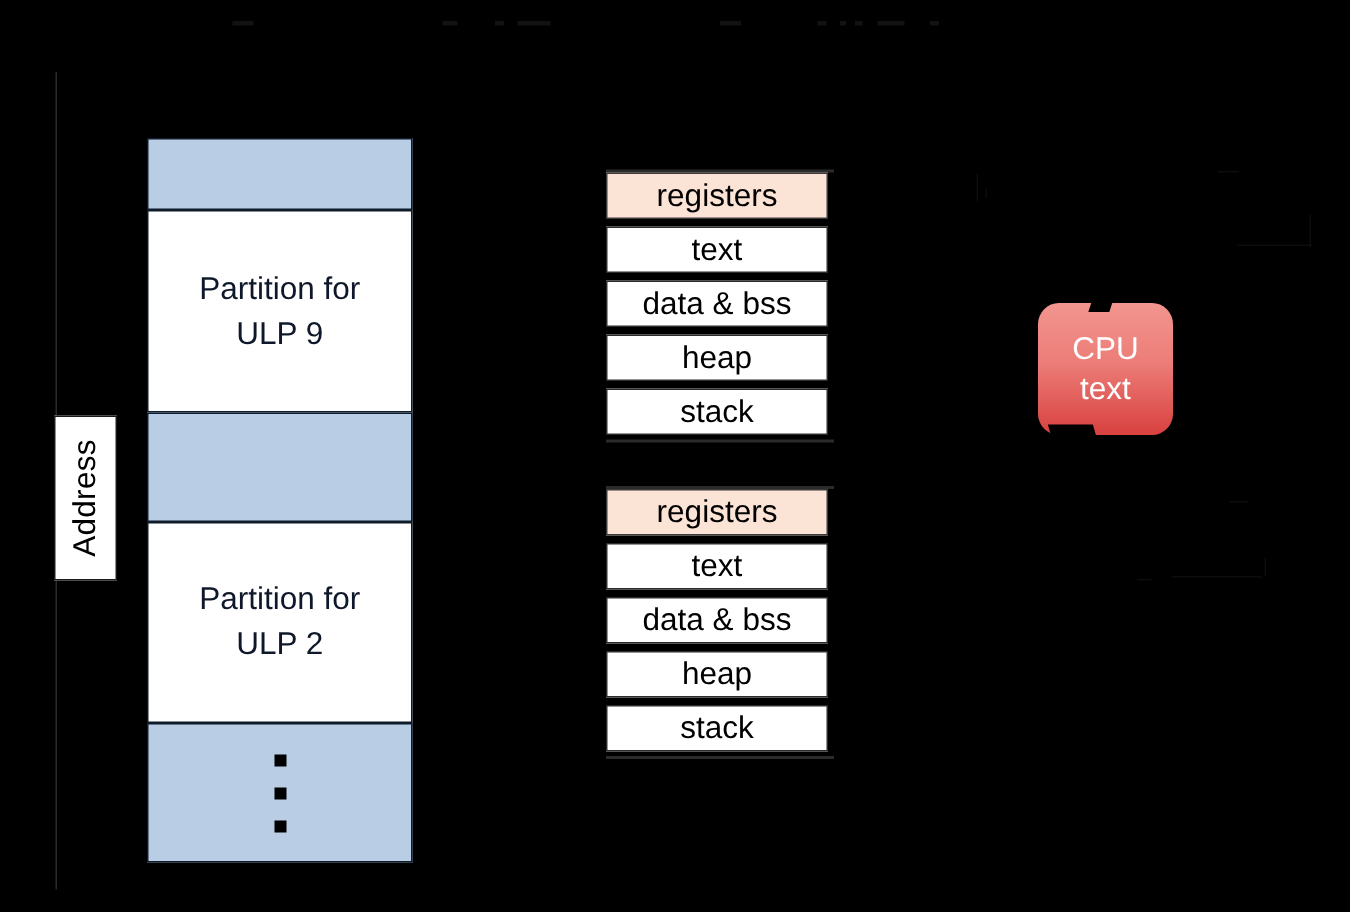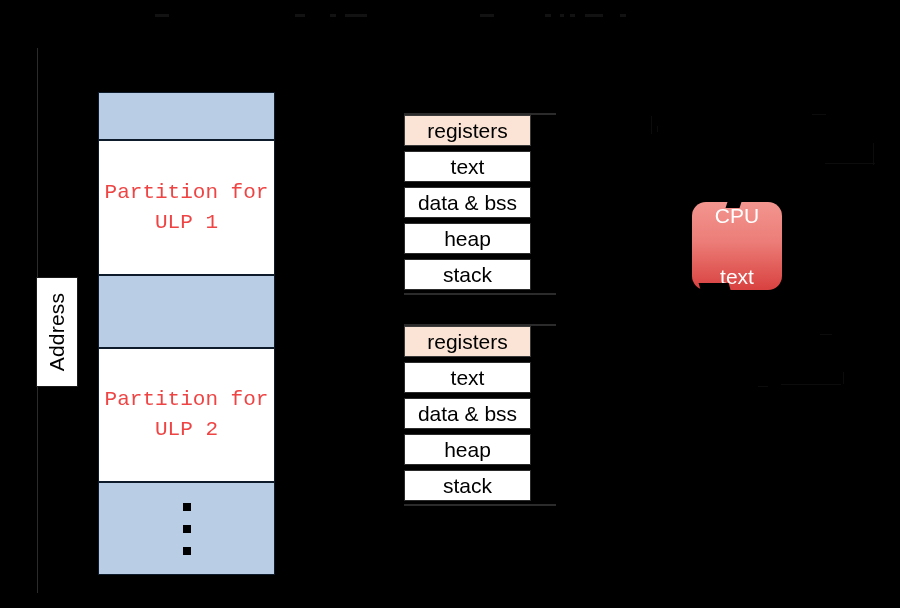--- a/index.html
+++ b/index.html
@@ -63,22 +63,21 @@
     left: 0;
     width: 100%;
     box-sizing: border-box;
     border: 1.6px solid #0d1b2a;
     display: flex;
     align-items: center;
     justify-content: center;
     text-align: center;
     font-size: 21px;
     line-height: 1.42;
-    color: #ef4444;
-    font-family: Liberation Mono, monospace;
+    color: #0f172a;
   }
   .mem-block.free   { background: #b9cde5; }
   .mem-block.used   { background: #ffffff; }
 
   .dots {
     display: flex;
     flex-direction: column;
     align-items: center;
     gap: 14px;
   }
@@ -86,21 +85,21 @@
     display: block;
     width: 8px;
     height: 8px;
     background: #000000;
   }
 
   
   .proc-stack {
     position: absolute;
     left: 404px;
-    width: 127px;
+    width: 148px;
   }
   .proc-row {
     box-sizing: border-box;
     width: 100%;
     height: 31px;
     margin-bottom: 5px;
     border: 1.5px solid #2b2b2b;
     background: #ffffff;
     display: flex;
     align-items: center;
@@ -135,21 +134,21 @@
     position: absolute;
     left: 692px;
     top: 202px;
     width: 90px;
     height: 88px;
     border-radius: 14px;
     background: linear-gradient(180deg, #f3958f 0%, #ec7d78 45%, #d8413f 100%);
     display: flex;
     flex-direction: column;
     align-items: center;
-    justify-content: space-between;
+    justify-content: center;
     color: #ffffff;
     font-size: 21px;
     line-height: 1.30;
     text-align: center;
   }
   .cpu-notch-top {
     position: absolute;
     left: 727px;
     top: 199px;
     width: 14px;
@@ -205,21 +204,21 @@
 
   <div class="mem-column">
 
     <div class="mem-block free" style="top:0px;   height:48px;">
       <span></span>
     </div>
 
     <div class="mem-block used" style="top:48px;  height:135px;">
       <span>
         <span>Partition for</span><br>
-        <span>ULP 1</span>
+        <span>ULP 9</span>
       </span>
     </div>
 
     <div class="mem-block free" style="top:183px; height:73px;">
       <span></span>
     </div>
 
     <div class="mem-block used" style="top:256px; height:134px;">
       <span>
         <span>Partition for</span><br>

